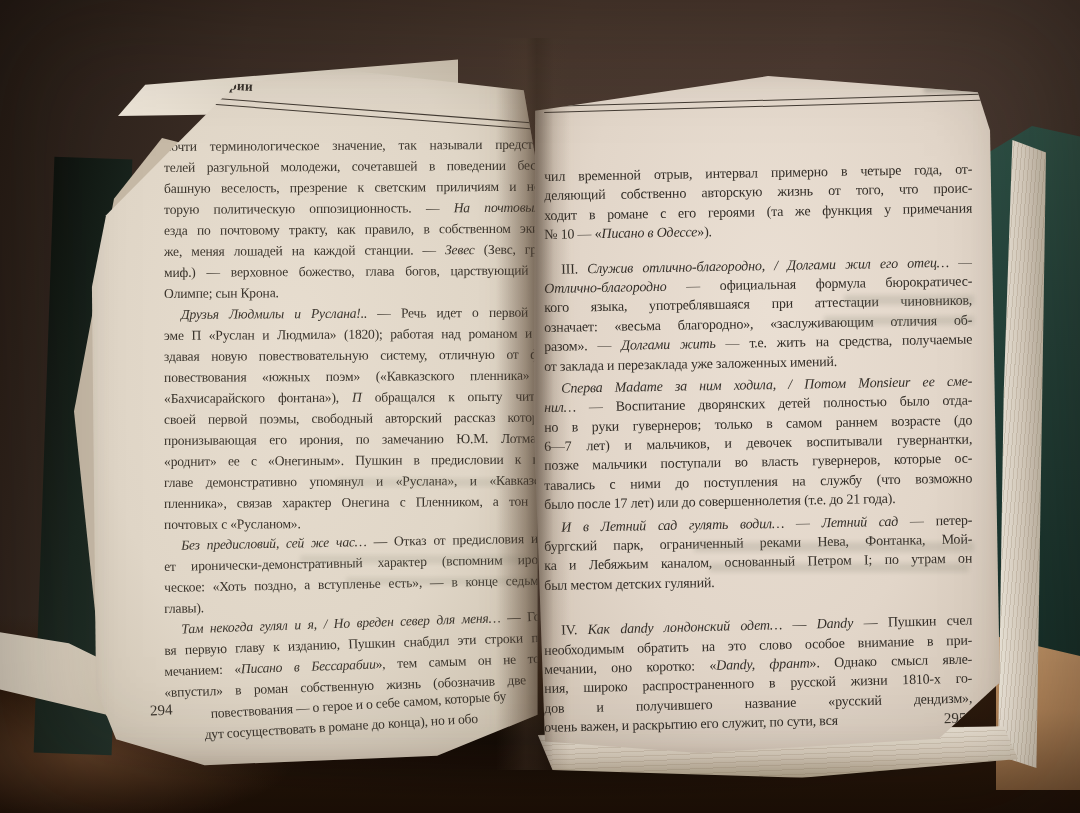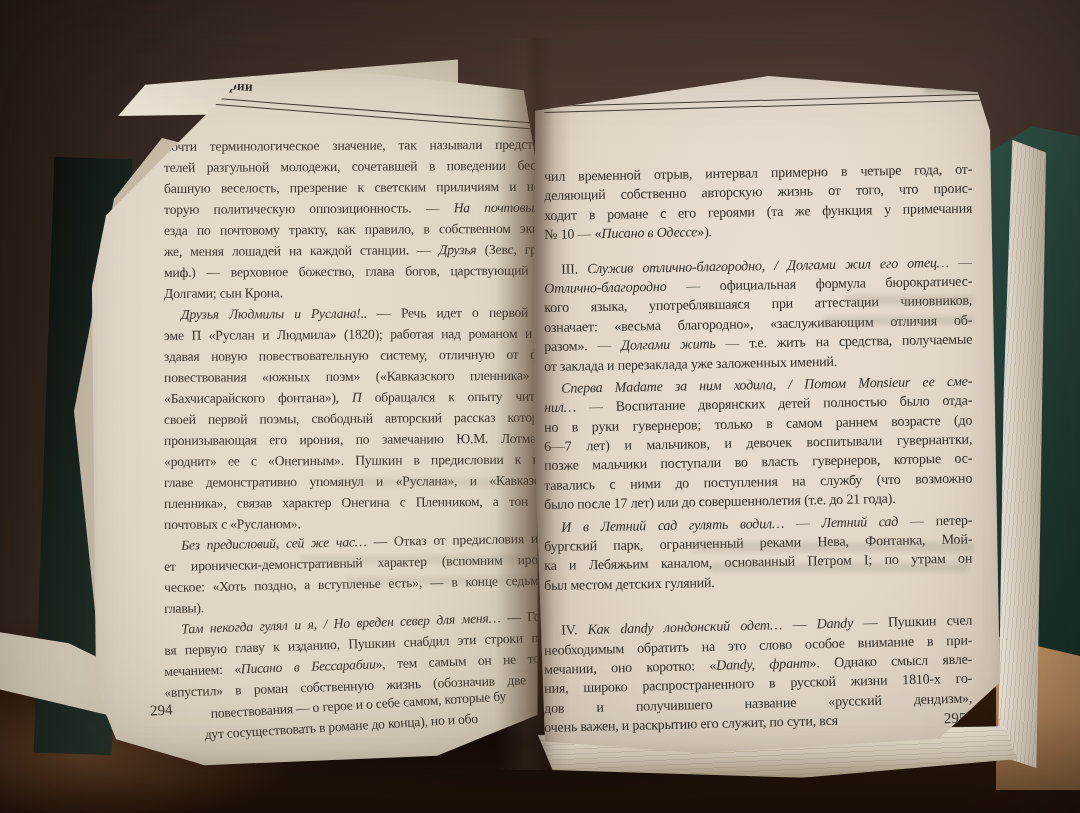--- a/index.html
+++ b/index.html
@@ -123,25 +123,25 @@
         <div class="line"><span class="rm"></span><span class="em"></span><span class="rm">почти терминологическое значение, так называли представи</span><span class="em"></span><span class="rm"></span></div>
 
         <div class="line"><span class="rm"></span><span class="em"></span><span class="rm">телей разгульной молодежи, сочетавшей в поведении бесша</span><span class="em"></span><span class="rm"></span></div>
 
         <div class="line"><span class="rm"></span><span class="em"></span><span class="rm">башную веселость, презрение к светским приличиям и неко</span><span class="em"></span><span class="rm"></span></div>
 
         <div class="line"><span class="rm">торую политическую оппозиционность. — </span><span class="em">На почтовых…</span><span class="rm"></span><span class="em"></span><span class="rm"></span></div>
 
         <div class="line"><span class="rm"></span><span class="em"></span><span class="rm">езда по почтовому тракту, как правило, в собственном экипа</span><span class="em"></span><span class="rm"></span></div>
 
-        <div class="line"><span class="rm">же, меняя лошадей на каждой станции. — </span><span class="em">Друзья</span><span class="rm"> (Зевс, греч.</span><span class="em"></span><span class="rm"></span></div>
+        <div class="line"><span class="rm">же, меняя лошадей на каждой станции. — </span><span class="em">Зевес</span><span class="rm"> (Зевс, греч.</span><span class="em"></span><span class="rm"></span></div>
 
         <div class="line"><span class="rm"></span><span class="em"></span><span class="rm">миф.) — верховное божество, глава богов, царствующий на</span><span class="em"></span><span class="rm"></span></div>
 
-        <div class="line end"><span class="rm"></span><span class="em"></span><span class="rm">Долгами; сын Крона.</span><span class="em"></span><span class="rm"></span></div>
+        <div class="line end"><span class="rm"></span><span class="em"></span><span class="rm">Олимпе; сын Крона.</span><span class="em"></span><span class="rm"></span></div>
 
         <div class="line ind"><span class="rm"></span><span class="em">Друзья Людмилы и Руслана!..</span><span class="rm"> — Речь идет о первой по</span><span class="em"></span><span class="rm"></span></div>
 
         <div class="line"><span class="rm"></span><span class="em"></span><span class="rm">эме П «Руслан и Людмила» (1820); работая над романом и со</span><span class="em"></span><span class="rm"></span></div>
 
         <div class="line"><span class="rm"></span><span class="em"></span><span class="rm">здавая новую повествовательную систему, отличную от фор</span><span class="em"></span><span class="rm"></span></div>
 
         <div class="line"><span class="rm"></span><span class="em"></span><span class="rm">повествования «южных поэм» («Кавказского пленника» и</span><span class="em"></span><span class="rm"></span></div>
 
         <div class="line"><span class="rm">«Бахчисарайского фонтана»), </span><span class="em">П</span><span class="rm"> обращался к опыту читате</span><span class="em"></span><span class="rm"></span></div>

